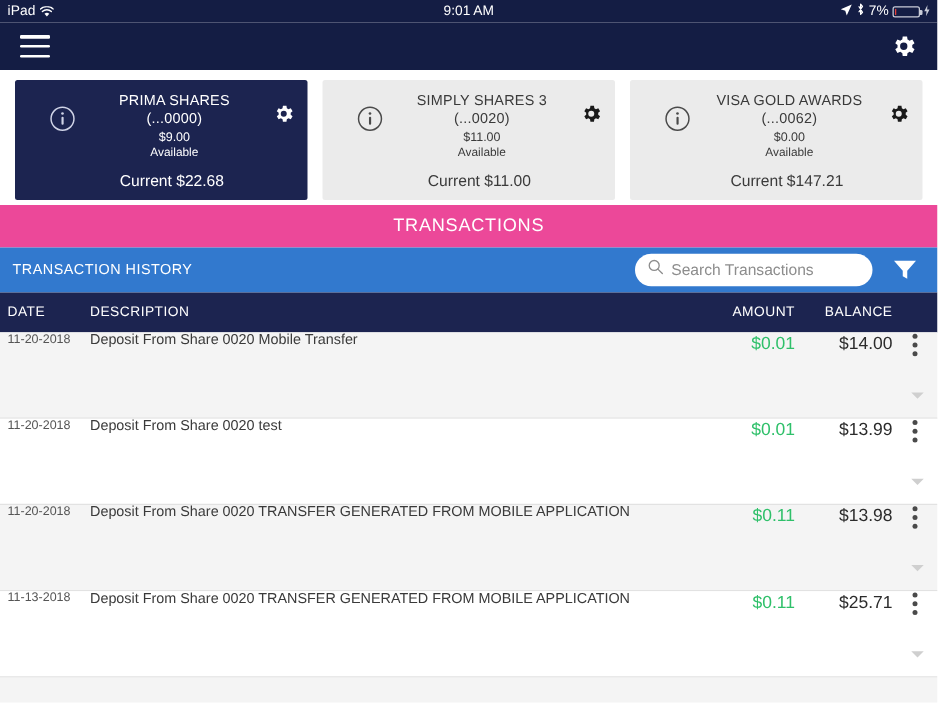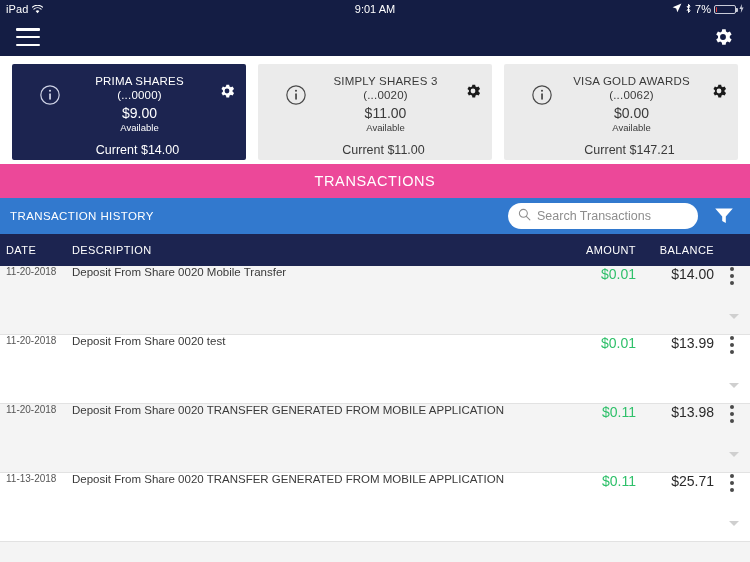--- a/index.html
+++ b/index.html
@@ -66,21 +66,21 @@
   .card.dark { background: #1c2450; color: #ffffff; }
   .card.light { background: #ebebeb; color: #3a3a3a; }
   .card-top {
     display: flex; align-items: flex-start; padding: 4px 10px 0 10px;
     flex: 1 1 auto;
   }
   .info-icon { flex: 0 0 auto; margin-top: 10px; }
   .card-center { flex: 1 1 auto; text-align: center; line-height: 1.25; }
   .acct-name { font-size: 11.5px; letter-spacing: .2px; }
   .acct-num { font-size: 11.5px; letter-spacing: .2px; }
-  .acct-amt { font-size: 14px; margin-top: 2px; }
+  .acct-amt { font-size: 10px; margin-top: 2px; }
   .acct-avail { font-size: 9.5px; }
   .card-gear { flex: 0 0 auto; margin-top: 8px; line-height: 0; cursor: pointer; }
   .card-divider { height: 1px; margin: 3px 14px 0 14px; }
   .card.dark .card-divider { background: rgba(255,255,255,.55); }
   .card.light .card-divider { background: rgba(0,0,0,.18); }
   .card-current {
     text-align: center; font-size: 12.5px; padding: 6px 0 8px 0;
   }
 
   
@@ -219,21 +219,21 @@
           <div class="acct-amt">$9.00</div>
           <div class="acct-avail">Available</div>
         </div>
         <span class="card-gear">
           <svg width="18" height="18" viewBox="0 0 24 24" fill="#ffffff">
             <path d="M19.4 13a7.8 7.8 0 0 0 0-2l2-1.6-1.9-3.3-2.5 1a7.6 7.6 0 0 0-1.7-1l-.4-2.6h-3.8l-.4 2.6a7.6 7.6 0 0 0-1.7 1l-2.5-1-1.9 3.3L6.6 11a7.8 7.8 0 0 0 0 2l-2 1.6 1.9 3.3 2.5-1c.5.4 1.1.8 1.7 1l.4 2.6h3.8l.4-2.6c.6-.2 1.2-.6 1.7-1l2.5 1 1.9-3.3zM12 15.2A3.2 3.2 0 1 1 12 8.8a3.2 3.2 0 0 1 0 6.4z"></path>
           </svg>
         </span>
       </div>
       <div class="card-divider"></div>
-      <div class="card-current">Current $14.00</div>
+      <div class="card-current">Current $22.68</div>
     </div>
 
     <div class="card light">
       <div class="card-top">
         <span class="info-icon">
           <svg width="22" height="22" viewBox="0 0 24 24">
             <circle cx="12" cy="12" r="10" fill="none" stroke="#4a4a4a" stroke-width="1.3"></circle>
             <circle cx="12" cy="7.4" r="1.15" fill="#4a4a4a"></circle>
             <rect x="11.1" y="10.2" width="1.9" height="7" rx=".9" fill="#4a4a4a"></rect>
           </svg>

